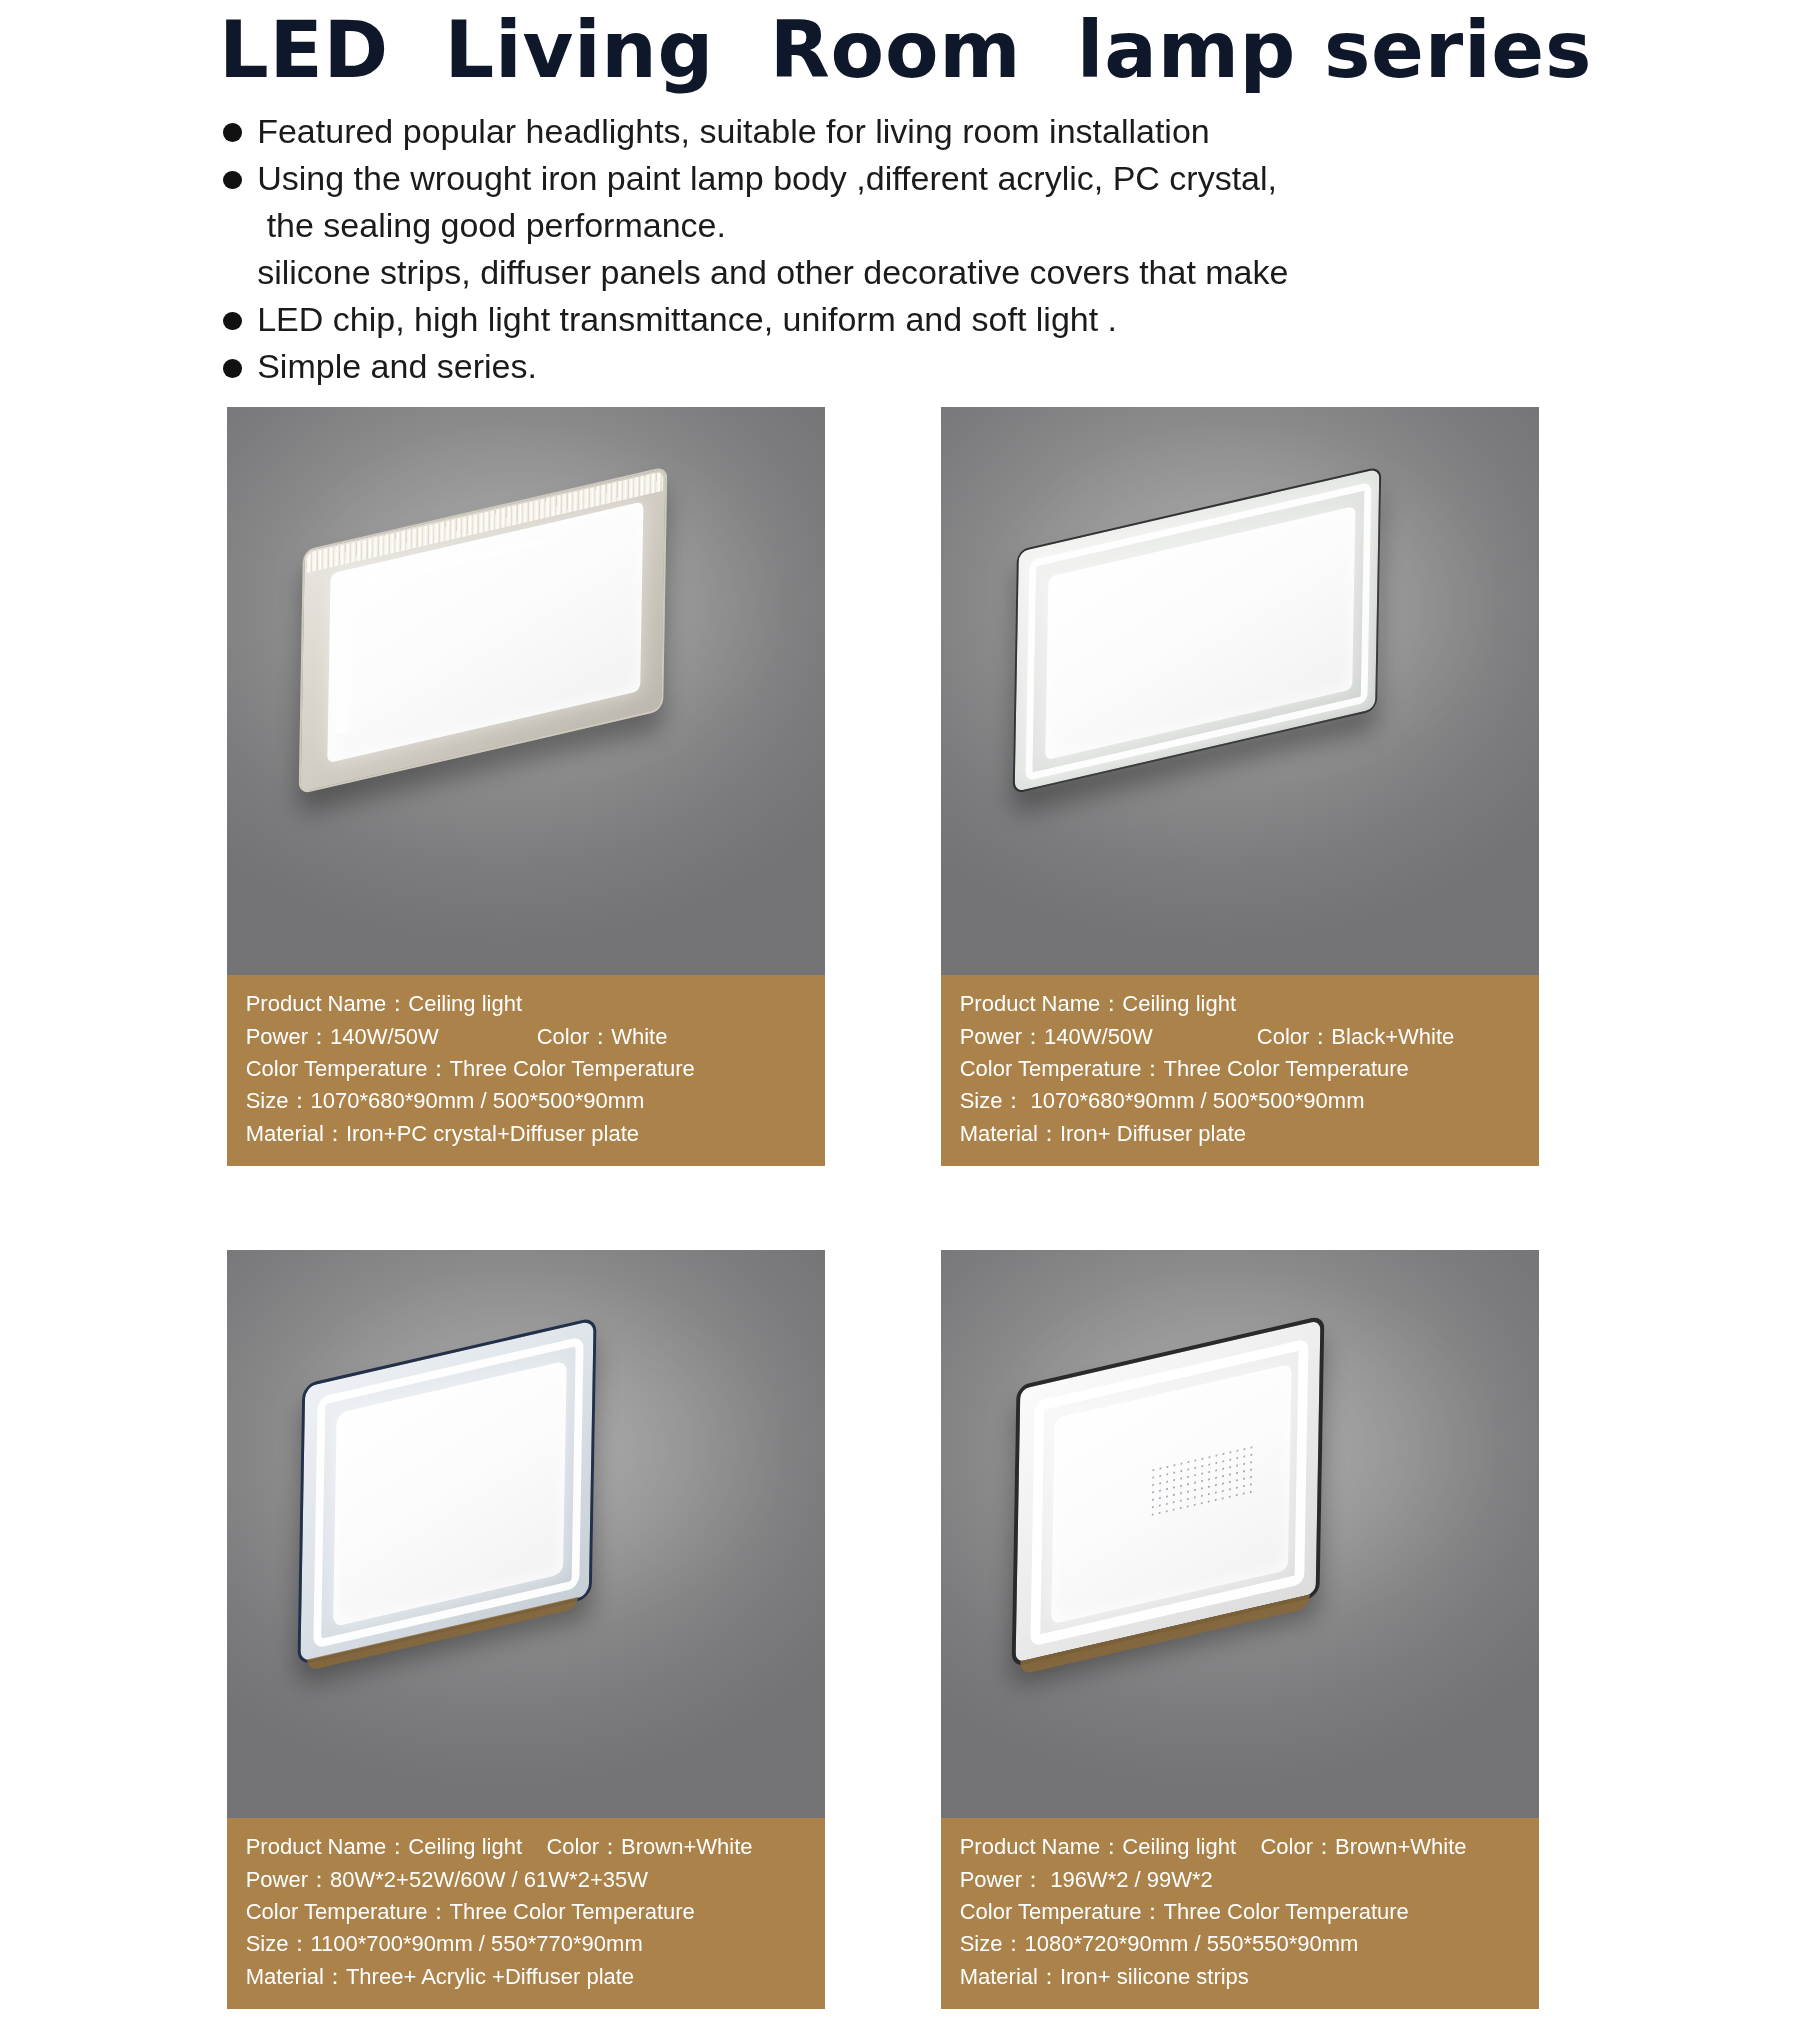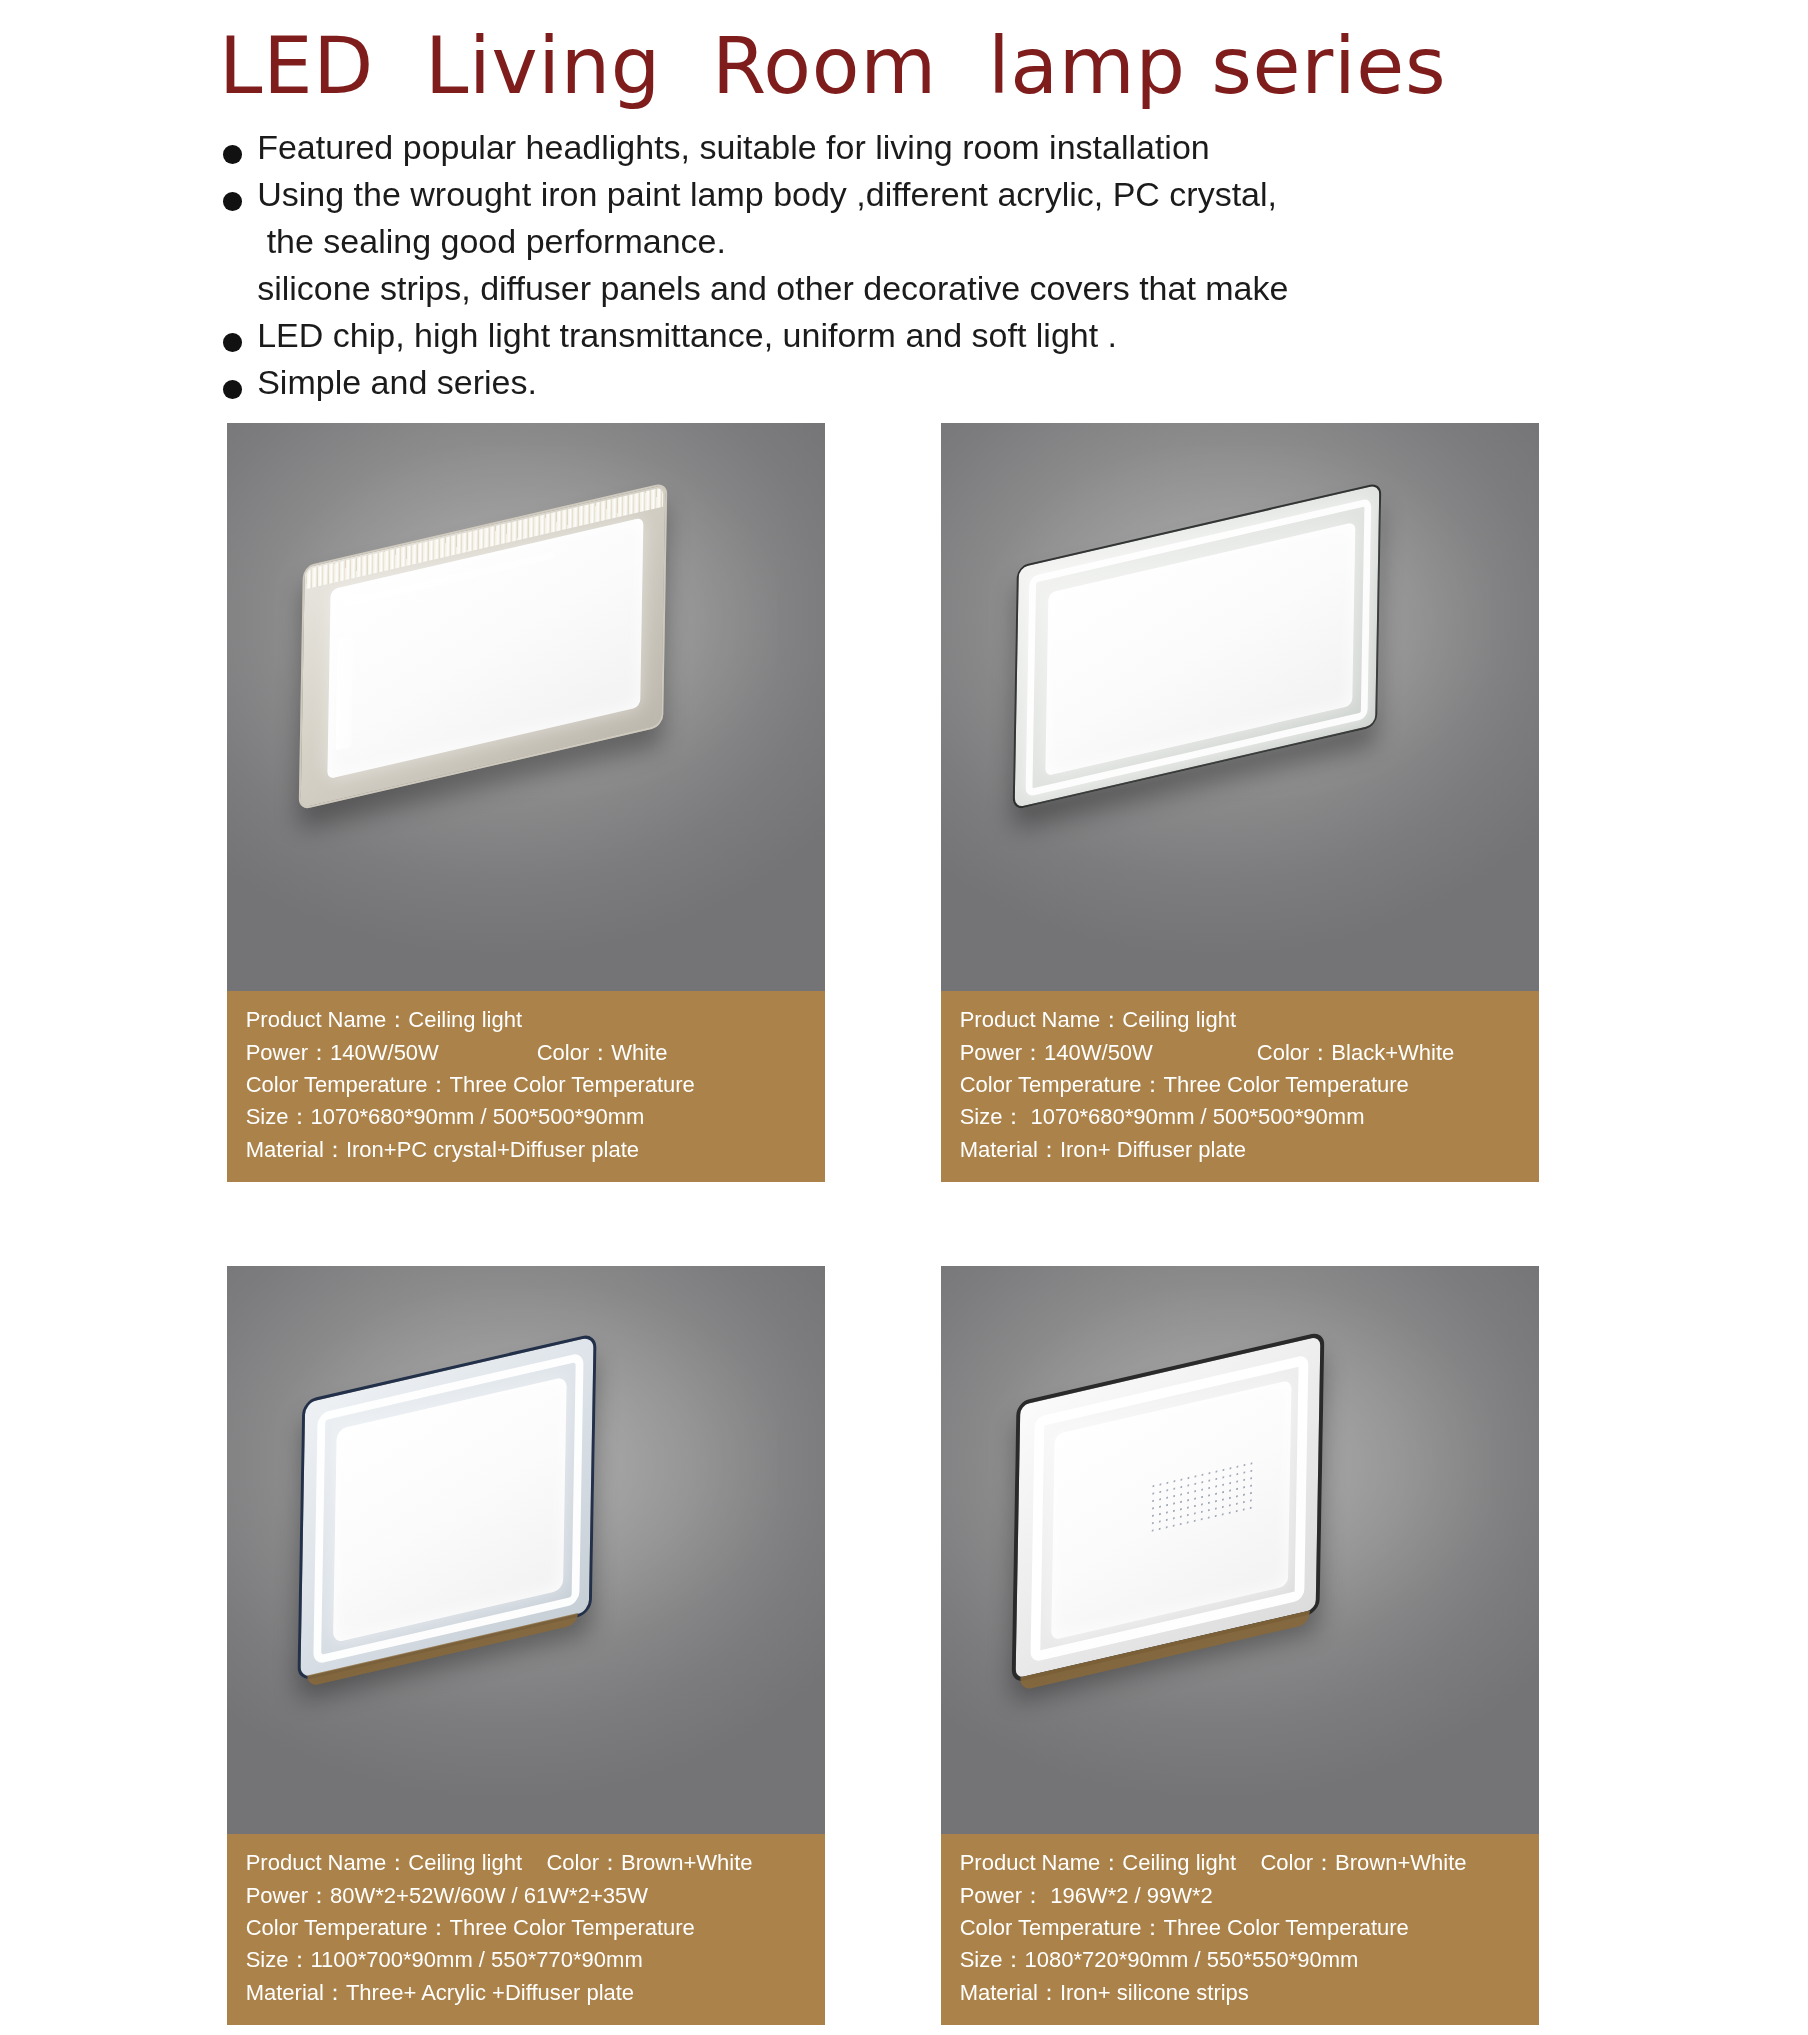--- a/index.html
+++ b/index.html
@@ -17,34 +17,34 @@
   }
   .page {
     position: relative;
     width: 1808px;
     height: 2035px;
     padding: 0;
   }
   .title {
     font-family: "DejaVu Sans", sans-serif;
     font-size: 78px;
-    font-weight: normal;
-    color: #7f1d1d;
+    font-weight: bold;
+    color: #0f172a;
     letter-spacing: 0.7px;
-    margin: 20px 0 0 219px;
+    margin: 4px 0 0 219px;
     line-height: 1.18;
     white-space: pre;
   }
   .bullets {
     margin: 13px 0 0 223px;
     width: 1257px;
   }
   .bullet-row {
     display: flex;
-    align-items: center;
+    align-items: flex-start;
     font-size: 34px;
     line-height: 1.30;
     color: #1b1b1b;
     margin-bottom: 2.9px;
   }
   .bullet-dot {
     flex: 0 0 auto;
     width: 27px;
     display: inline-block;
     margin-top: 14.4px;

